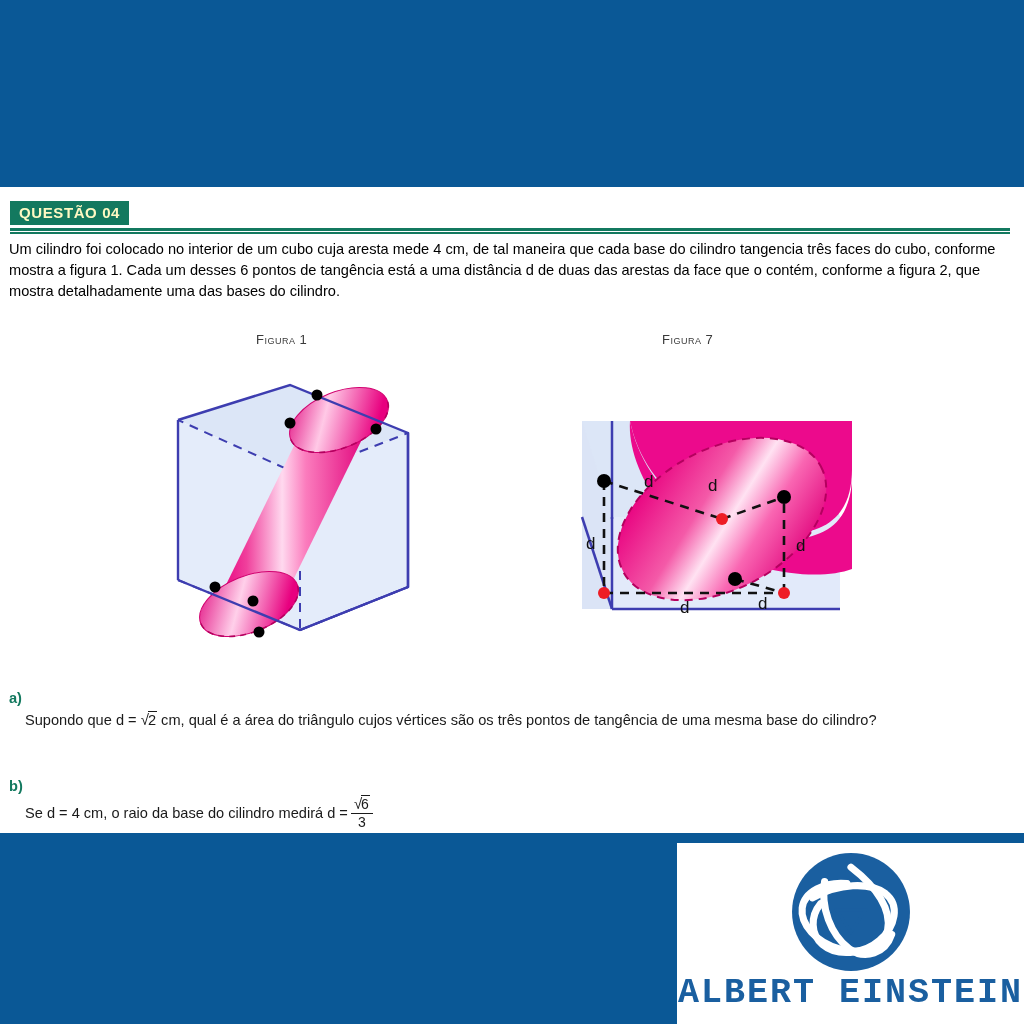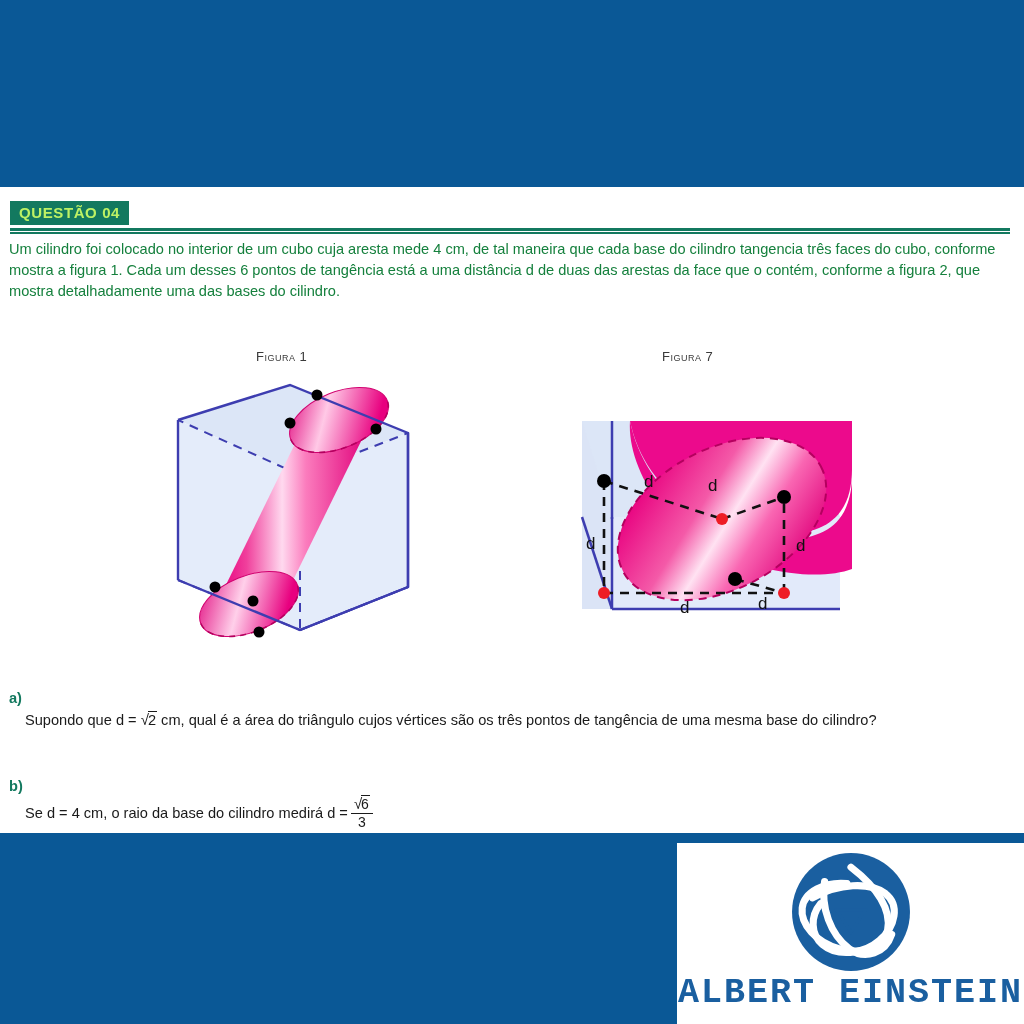--- a/index.html
+++ b/index.html
@@ -31,39 +31,39 @@
     font-size:35px;font-weight:bold;letter-spacing:2px;
     color:#1a5fa0;
     font-family:Liberation Mono, monospace;
   }
 
   .content{position:absolute;left:0;top:187px;width:1024px;height:646px;background:#fff;}
 
   .q-badge{
     position:absolute;left:10px;top:14px;
     background:#13795f;
-    color:#bef264;
+    color:#fef9c3;
     font-size:15px;font-weight:bold;
     letter-spacing:.6px;
     padding:4px 9px 5px 9px;
     line-height:1;
     text-align:center;
   }
   .rule-wrap{position:absolute;left:10px;top:41px;width:1000px;}
   .rule-a{height:3px;background:#13795f;}
   .rule-b{height:1px;background:#ffffff;}
   .rule-c{height:2px;background:#13795f;}
 
   .statement{
     position:absolute;left:9px;top:52px;width:1006px;
-    font-size:14.6px;line-height:21px;color:#15803d;
+    font-size:14.6px;line-height:21px;color:#000000;
     text-align:left;
   }
 
-  .fig-captions{position:absolute;left:0;top:162px;width:856px;height:22px;}
+  .fig-captions{position:absolute;left:0;top:145px;width:856px;height:22px;}
   .cap{
     position:absolute;top:0;
     font-size:13px;color:#3a3a3a;
     font-variant:small-caps;
     letter-spacing:.5px;
   }
   .cap-1{left:256px;}
   .cap-2{left:662px;}
 
   .fig1{position:absolute;left:160px;top:188px;width:265px;height:270px;}

